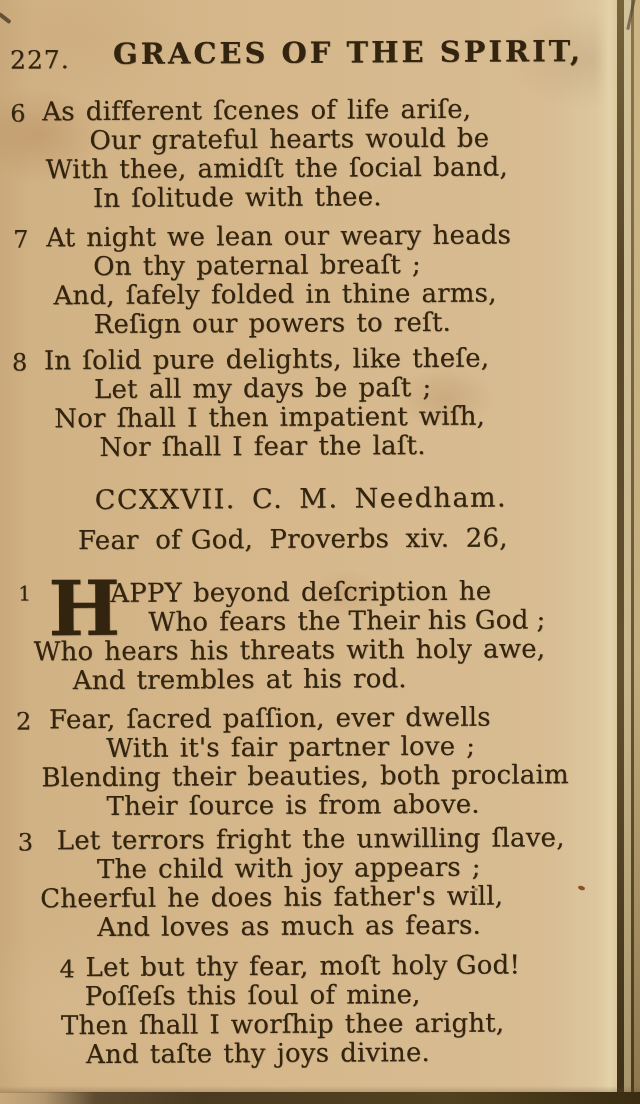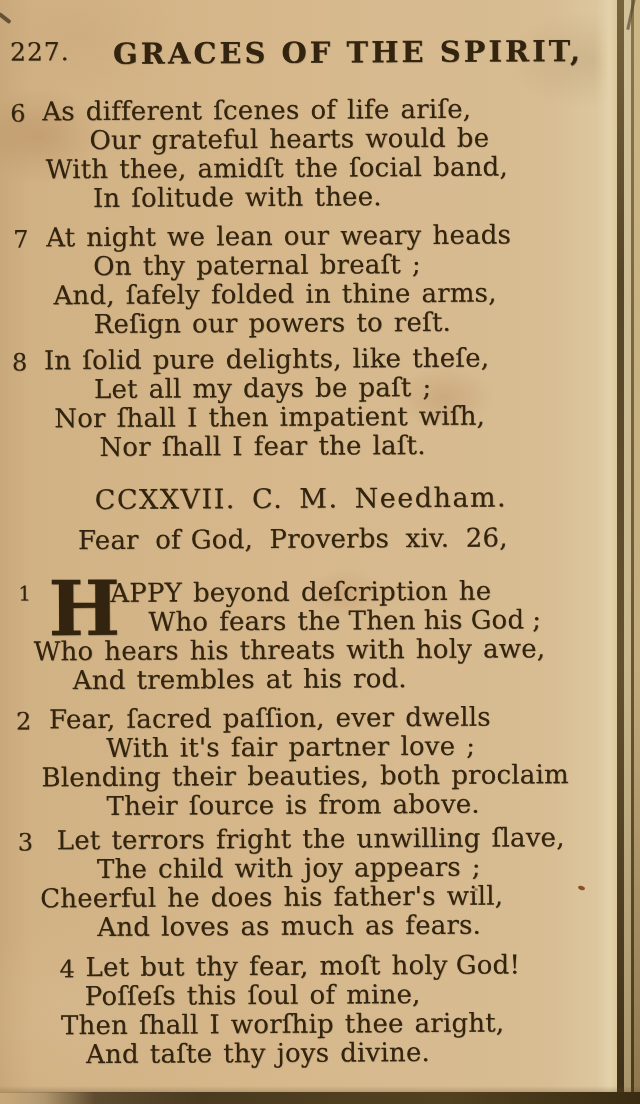--- a/index.html
+++ b/index.html
@@ -14,21 +14,21 @@
       radial-gradient(120px 70px at 590px 60px, rgba(120,85,45,.14), rgba(120,85,45,0) 70%),
       radial-gradient(150px 90px at 80px 35px, rgba(185,145,95,.15), rgba(185,145,95,0) 70%),
       radial-gradient(160px 120px at 70px 1010px, rgba(220,195,155,.25), rgba(220,195,155,0) 70%),
       radial-gradient(ellipse 130% 120% at 48% 46%, rgba(0,0,0,0) 55%, rgba(124,88,46,.17) 100%),
       linear-gradient(90deg, #c9a97b 0%, #d1b285 5%, #d6b88c 45%, #d8bc92 85%, #dcc69e 93%, #d3ba8c 100%);
   }
   .text-layer { position:absolute; inset:0; transform:rotate(-0.35deg); transform-origin:40% 50%;
     text-shadow:0.4px 0.4px 0.7px rgba(52,36,16,.55); letter-spacing:.2px; }
 
   .hdr { position:absolute; top:36px; left:0; width:100%; }
-  .pagenum { position:absolute; left:13px; top:0; font-size:25px; letter-spacing:1px; }
+  .pagenum { position:absolute; left:13px; top:8px; font-size:25px; letter-spacing:1px; }
   .runtitle { position:absolute; left:116px; top:0; font-size:29px; font-weight:bold; letter-spacing:3px; }
 
   .verse { position:absolute; left:13px; width:600px; }
   .num { position:absolute; top:2px; font-size:24px; }
   .ln { font-size:26px; line-height:29px; height:29px; white-space:nowrap; word-spacing:2.5px; }
 
   .hymn-heading { position:absolute; left:95px; top:483px; font-size:27px; letter-spacing:1.5px; word-spacing:6px; }
   .hymn-subtitle { position:absolute; left:78px; top:524px; font-size:26px; word-spacing:8px; }
   .it { }
   .w { display:inline-block; }
@@ -102,21 +102,21 @@
     <div class="hymn-heading">CCXXVII. C. M. Needham.</div>
 
     <div class="hymn-subtitle">
       <span class="it">Fear of</span><span class="roman-gap">God, Proverbs xiv. 26,</span>
     </div>
 
     <div class="verse" style="top:578px;">
       <span class="num" style="left:5px; font-size:20px;">1</span>
       <span class="dropcap">H</span>
       <div class="ln" style="margin-left:97px;">APPY beyond deſcription he</div>
-      <div class="ln" style="margin-left:135px;"><span class="w">Who fears the</span><span class="w it">Then</span><span class="w">his</span><span class="w it">God</span><span class="w">;</span></div>
+      <div class="ln" style="margin-left:135px;"><span class="w">Who fears the</span><span class="w it">Their</span><span class="w">his</span><span class="w it">God</span><span class="w">;</span></div>
       <div class="ln" style="margin-left:20px;">Who hears his threats with holy awe,</div>
       <div class="ln" style="margin-left:59px;">And trembles at his rod.</div>
     </div>
 
     <div class="verse" style="top:704px;">
       <span class="num" style="left:2px;">2</span>
       <div class="ln" style="margin-left:35px;">Fear, ſacred paſſion, ever dwells</div>
       <div class="ln" style="margin-left:92px;">With it's fair partner love ;</div>
       <div class="ln" style="margin-left:27px;">Blending their beauties, both proclaim</div>
       <div class="ln" style="margin-left:92px;">Their ſource is from above.</div>

